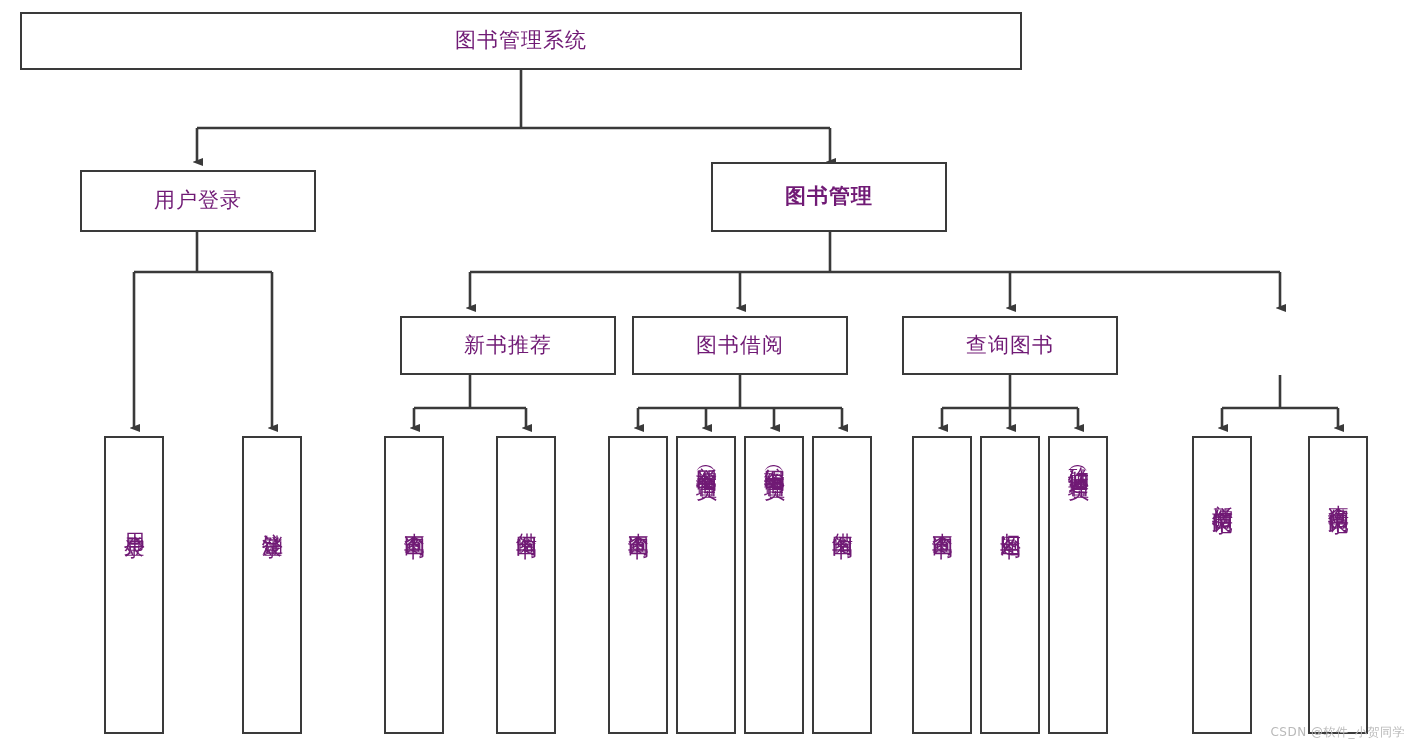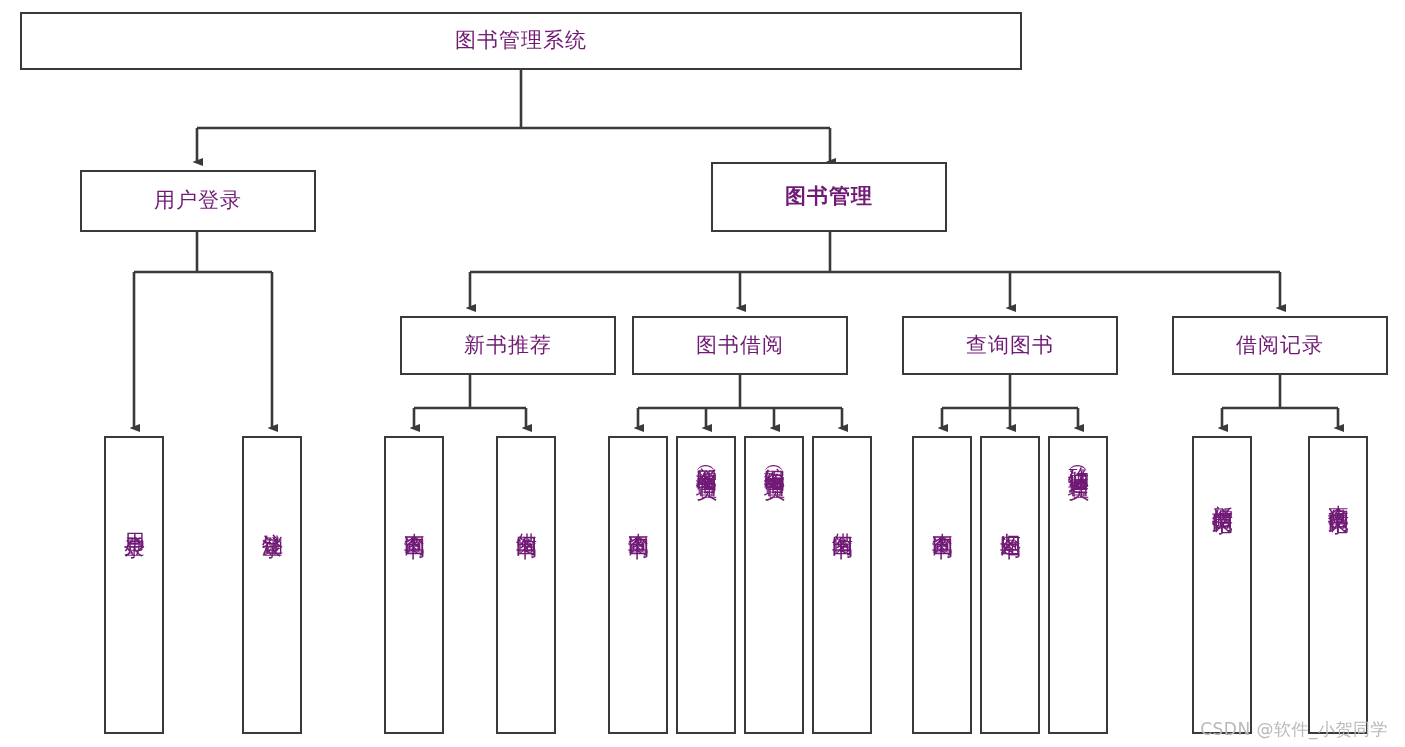--- a/index.html
+++ b/index.html
@@ -59,23 +59,23 @@
     margin-top: 68px;
   }
   .node.vert.mid2 .vtext {
     margin-top: 40px;
   }
   .node.vert.top .vtext {
     margin-top: 2px;
   }
   .watermark {
     position: absolute;
-    right: 17px;
+    right: 0;
     bottom: 6px;
-    font-size: 17px;
+    font-size: 12px;
     color: #b9b9b9;
     letter-spacing: 0.5px;
     white-space: nowrap;
   }
 </style>
 </head>
 <body>
 
 <div id="canvas">
 
@@ -142,23 +142,20 @@
 
   <div class="node horiz" style="left:362px; top:316px; width:216px; height:59px;margin-left:38px;">
     <span>新书推荐</span>
   </div>
   <div class="node horiz" style="left:632px; top:316px; width:216px; height:59px;">
     <span>图书借阅</span>
   </div>
   <div class="node horiz" style="left:902px; top:316px; width:216px; height:59px;">
     <span>查询图书</span>
   </div>
-  <div class="node horiz" style="left:1172px; top:316px; width:216px; height:59px;">
-    <span>借阅记录</span>
-  </div>
 
   <div class="node vert mid" style="left:104px; top:436px; width:60px; height:298px;">
     <span class="vtext">用户登录</span>
   </div>
   <div class="node vert mid" style="left:242px; top:436px; width:60px; height:298px;">
     <span class="vtext">注销登录</span>
   </div>
 
   <div class="node vert mid" style="left:384px; top:436px; width:60px; height:298px;">
     <span class="vtext">查询图书</span>

